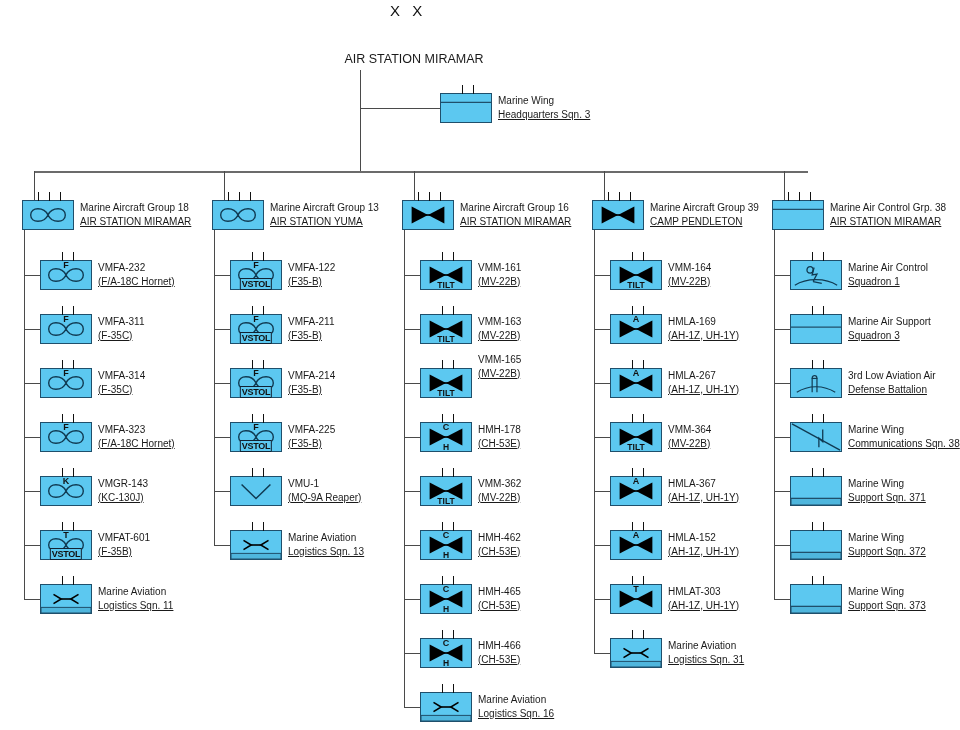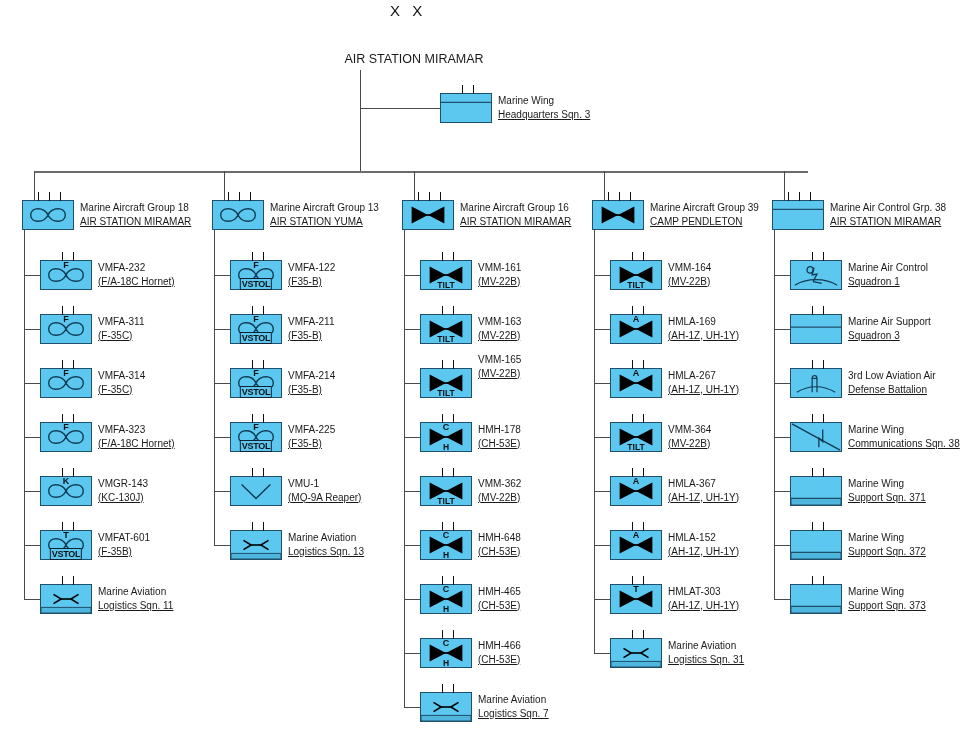--- a/index.html
+++ b/index.html
@@ -436,21 +436,21 @@
           <path d="M22 15 L 30 15" fill="none" stroke="#000" stroke-width="1.6" vector-effect="non-scaling-stroke"></path>
         </svg>
       </div>
       <div class="ticks">
         <i style="left: 21px;"></i>
         <i style="left: 32px;"></i>
       </div>
       <div class="modtop">C</div>
       <div class="modbot">H</div>
     </div>
-    <div class="label" style="left: 478px; top: 531px;"><span class="l1">HMH-648</span><span class="l2">(CH-53E)</span></div>
+    <div class="label" style="left: 478px; top: 531px;"><span class="l1">HMH-462</span><span class="l2">(CH-53E)</span></div>
     <div class="ln" style="left: 404px; top: 599px; width: 16px; height: 1px; background: rgb(74, 74, 74);"></div>
     <div class="sym" style="left: 420px; top: 584px; width: 52px; height: 30px; background: rgb(92, 200, 240); border-color: rgb(31, 79, 107);">
       <div class="glyph">
         <svg viewBox="0 0 52 30" preserveAspectRatio="none">
           <path d="M26 15 L 9 6 L 9 24 Z" fill="#000" vector-effect="non-scaling-stroke"></path>
           <path d="M26 15 L 43 6 L 43 24 Z" fill="#000" vector-effect="non-scaling-stroke"></path>
           <path d="M22 15 L 30 15" fill="none" stroke="#000" stroke-width="1.6" vector-effect="non-scaling-stroke"></path>
         </svg>
       </div>
       <div class="ticks">
@@ -486,21 +486,21 @@
           <path d="M39 10 L 31 15 L 39 20" fill="none" stroke="#000" stroke-width="1.6" vector-effect="non-scaling-stroke"></path>
           <path d="M21 15 L 31 15" fill="none" stroke="#000" stroke-width="1.6" vector-effect="non-scaling-stroke"></path>
           <rect x="0" y="24" width="52" height="6" fill="#4fb6dd" stroke="#1f4f6b" stroke-width="1" vector-effect="non-scaling-stroke"></rect>
         </svg>
       </div>
       <div class="ticks">
         <i style="left: 21px;"></i>
         <i style="left: 32px;"></i>
       </div>
     </div>
-    <div class="label" style="left: 478px; top: 693px;"><span class="l1">Marine Aviation</span><span class="l2">Logistics Sqn. 7</span></div>
+    <div class="label" style="left: 478px; top: 693px;"><span class="l1">Marine Aviation</span><span class="l2">Logistics Sqn. 16</span></div>
     <div class="ln" style="left: 604px; top: 171px; width: 1px; height: 29px; background: rgb(74, 74, 74);"></div>
     <div class="sym" style="left: 592px; top: 200px; width: 52px; height: 30px; background: rgb(92, 200, 240); border-color: rgb(31, 79, 107);">
       <div class="glyph">
         <svg viewBox="0 0 52 30" preserveAspectRatio="none">
           <path d="M26 15 L 9 6 L 9 24 Z" fill="#000" vector-effect="non-scaling-stroke"></path>
           <path d="M26 15 L 43 6 L 43 24 Z" fill="#000" vector-effect="non-scaling-stroke"></path>
           <path d="M22 15 L 30 15" fill="none" stroke="#000" stroke-width="1.6" vector-effect="non-scaling-stroke"></path>
         </svg>
       </div>
       <div class="ticks">

